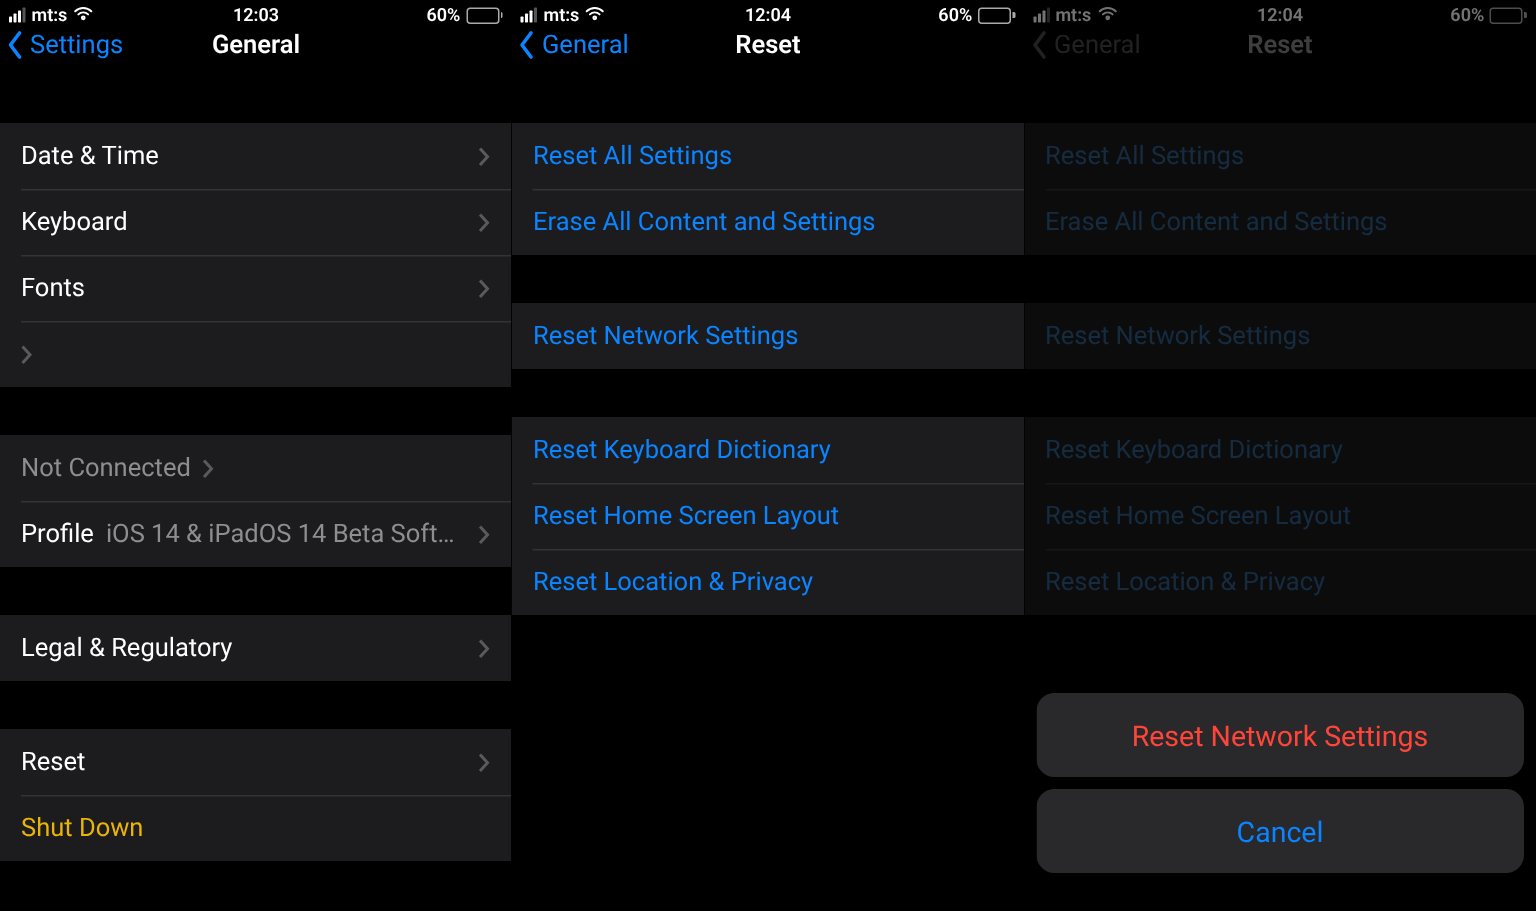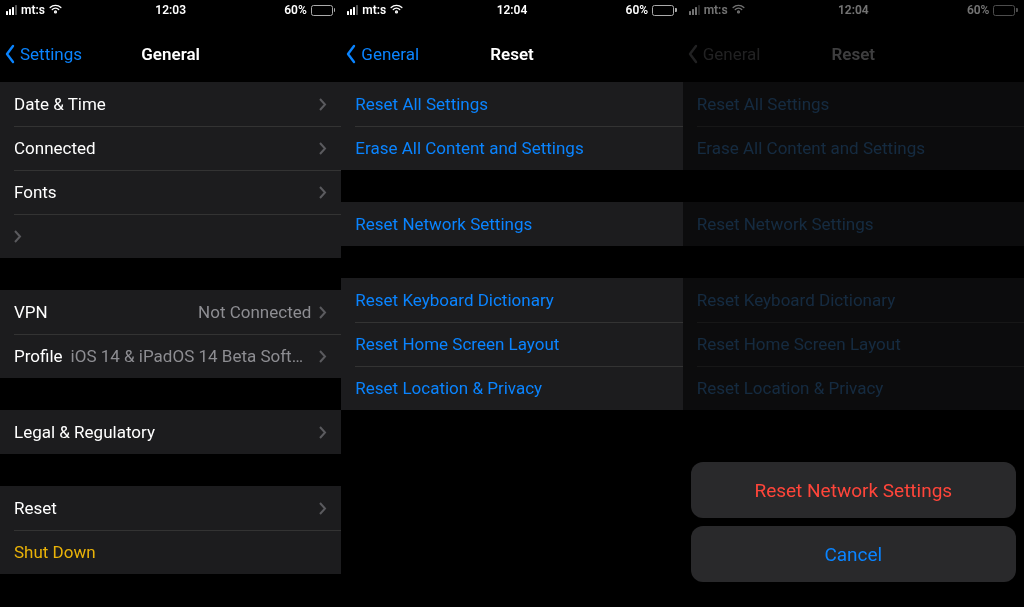--- a/index.html
+++ b/index.html
@@ -13,21 +13,21 @@
   .sig{display:inline-flex;align-items:flex-end;gap:1px}
   .sig i{width:2px;background:#fff;display:inline-block;border-radius:.5px}
   .sig i:nth-child(1){height:4px}.sig i:nth-child(2){height:6px}.sig i:nth-child(3){height:8px}.sig i:nth-child(4){height:10px;background:#555}
   .wifi{width:13px;height:10px;position:relative}
   .wifi svg{position:absolute;top:-1px;left:0}
   .batt{display:inline-flex;align-items:center;gap:1px}
   .batt .shell{width:22px;height:11px;border:1px solid #aaa;border-radius:2.5px;position:relative;padding:1px}
   .batt .fill{height:100%;background:#fff;border-radius:1px}
   .batt .nub{width:1.5px;height:4px;background:#aaa;border-radius:0 1px 1px 0}
   
-  .nav{height:44px;display:flex;align-items:flex-end;position:relative;border-bottom:0;background:#000}
+  .nav{height:44px;display:flex;align-items:flex-start;position:relative;border-bottom:0;background:#000}
   .nav .back{display:flex;align-items:center;color:#0a84ff;font-size:17px;padding-left:4px;cursor:pointer}
   .nav .back svg{width:12px;height:20px;margin-right:4px}
   .nav .title{position:absolute;left:50%;transform:translateX(-50%);color:#fff;font-size:17px;font-weight:600}
   .nav.dim .back{color:#4b4b4d}
   .nav.dim .title{color:#8a8a8d}
   
   .scroll{flex:1;overflow:hidden;background:#000}
   .group{margin-top:16px;background:#1c1c1e}
   .group:first-child{margin-top:18px}
   .big-gap{margin-top:32px}
@@ -92,40 +92,39 @@
   </div>
   <div class="scroll">
     <div class="group">
       <div class="cell clickable">
           <span class="label">Date &amp; Time</span>
           <svg class="chev" viewBox="0 0 8 13">
             <path d="M1 1l5 5.5L1 12"></path>
           </svg>
         </div>
       <div class="cell clickable">
-          <span class="label">Connected</span>
+          <span class="label">Keyboard</span>
           <svg class="chev" viewBox="0 0 8 13">
             <path d="M1 1l5 5.5L1 12"></path>
           </svg>
         </div>
       <div class="cell clickable">
           <span class="label">Fonts</span>
           <svg class="chev" viewBox="0 0 8 13">
             <path d="M1 1l5 5.5L1 12"></path>
           </svg>
         </div>
       <div class="cell clickable">
           <svg class="chev" viewBox="0 0 8 13">
             <path d="M1 1l5 5.5L1 12"></path>
           </svg>
         </div>
     </div>
     <div class="group big-gap">
       <div class="cell clickable">
-          <span class="label">VPN</span>
           <span class="value">Not Connected</span>
           <svg class="chev" viewBox="0 0 8 13">
             <path d="M1 1l5 5.5L1 12"></path>
           </svg>
         </div>
       <div class="cell clickable">
           <span class="label" style="flex:0 0 auto;margin-right:8px">Profile</span>
           <span class="value" style="flex:1;text-align:left;max-width:none">iOS 14 &amp; iPadOS 14 Beta Softwar...</span>
           <svg class="chev" viewBox="0 0 8 13">
             <path d="M1 1l5 5.5L1 12"></path>

